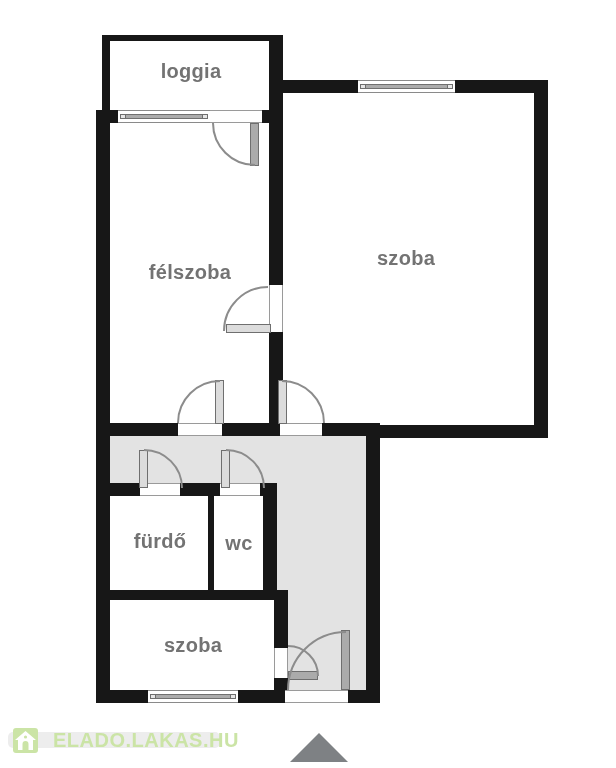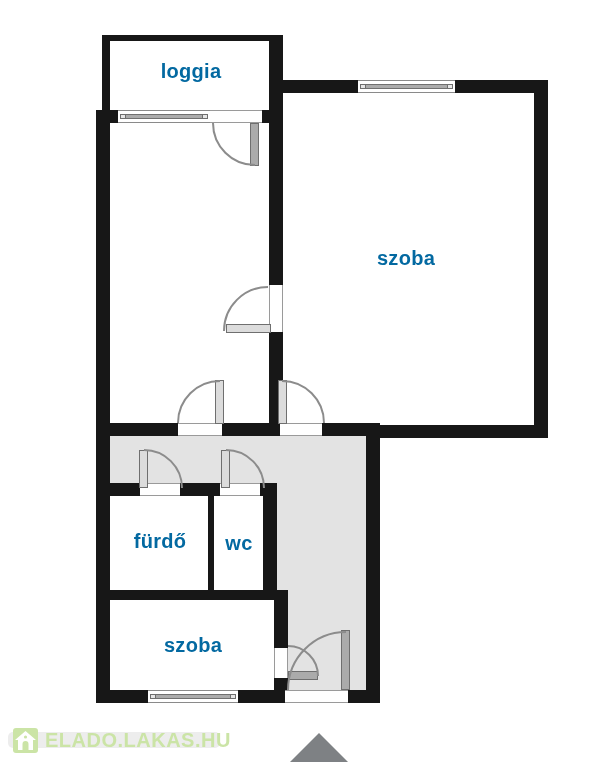--- a/index.html
+++ b/index.html
@@ -12,22 +12,22 @@
   .win .bar{position:absolute;left:2px;right:2px;top:3px;bottom:3px;background:var(--c-fixture,#ababab);border:1px solid var(--c-fixture-border,#6f6f6f);box-sizing:border-box;}
   .win .bar::before,.win .bar::after{content:"";position:absolute;top:0;bottom:0;width:4px;background:#e6e6e6;}
   .win .bar::before{left:0;border-right:1px solid var(--c-fixture-border,#6f6f6f);}
   .win .bar::after{right:0;border-left:1px solid var(--c-fixture-border,#6f6f6f);}
   .th{position:absolute;background:#fff;box-sizing:border-box;}
   .th-h{border-top:1px solid #9a9a9a;border-bottom:1px solid #9a9a9a;}
   .th-v{border-left:1px solid #9a9a9a;border-right:1px solid #9a9a9a;}
   .leaf{position:absolute;background:#dcdcdc;border:1px solid var(--c-fixture-border,#6f6f6f);box-sizing:border-box;}
   .leaf-dark{background:var(--c-fixture,#ababab);}
   .arcs{position:absolute;left:0;top:0;pointer-events:none;}
-  .room-label{position:absolute;transform:translate(-50%,-50%);font-weight:700;font-size:20px;color:#0369a1;white-space:nowrap;letter-spacing:.3px;}
-  .badge{position:absolute;left:8px;top:732px;width:212px;height:16px;background:var(--c-badge-bg,#ededed);border-radius:5px;display:flex;align-items:center;gap:7px;padding-left:5px;box-sizing:border-box;}
+  .room-label{position:absolute;transform:translate(-50%,-50%);font-weight:700;font-size:20px;color:#737373;white-space:nowrap;letter-spacing:.3px;}
+  .badge{position:absolute;left:8px;top:732px;width:212px;height:16px;background:var(--c-badge-bg,#ededed);border-radius:5px;display:flex;align-items:center;gap:15px;padding-left:5px;box-sizing:border-box;}
   .badge-text{font-weight:700;font-size:20px;letter-spacing:.5px;color:var(--c-brand,#cbe4a6);white-space:nowrap;}
   .house{width:25px;height:25px;border-radius:3px;background:var(--c-brand,#cbe4a6);position:relative;flex:0 0 auto;}
   .compass{position:absolute;left:290px;top:733px;width:0;height:0;
            border-left:29px solid transparent;border-right:29px solid transparent;
            border-bottom:29px solid var(--c-compass-fill,#7e8184);}
 </style>
 </head>
 <body>
 
 <div class="stage">
@@ -97,20 +97,21 @@
     <path d="M 268 287 A 44 44 0 0 0 224 331" fill="none" stroke="#8c8c8c" stroke-width="2"></path>
     <path d="M 178 423 A 42 42 0 0 1 220 381" fill="none" stroke="#8c8c8c" stroke-width="2"></path>
     <path d="M 282 381 A 42 42 0 0 1 324 423" fill="none" stroke="#8c8c8c" stroke-width="2"></path>
     <path d="M 144 450 A 38 38 0 0 1 182 488" fill="none" stroke="#8c8c8c" stroke-width="2"></path>
     <path d="M 226 450 A 38 38 0 0 1 264 488" fill="none" stroke="#8c8c8c" stroke-width="2"></path>
     <path d="M 318 676 A 30 30 0 0 0 288 646" fill="none" stroke="#8c8c8c" stroke-width="2"></path>
     <path d="M 288 690 A 58 58 0 0 1 346 632" fill="none" stroke="#8c8c8c" stroke-width="2"></path>
   </svg>
 
   <div class="room-label" style="left:191px;top:71px;">loggia</div>
+  <div class="room-label" style="left:190px;top:272px;">félszoba</div>
   <div class="room-label" style="left:406px;top:258px;">szoba</div>
   <div class="room-label" style="left:160px;top:541px;">fürdő</div>
   <div class="room-label" style="left:239px;top:543px;">wc</div>
   <div class="room-label" style="left:193px;top:645px;">szoba</div>
 
   <div class="badge">
     <div class="house">
       <svg width="25" height="25" viewBox="0 0 25 25">
         <path d="M12.5 3 L23 12 H20 V22 H5 V12 H2 Z" fill="#ffffff"></path>
         <path d="M9.5 22 V16 a3 3 0 0 1 6 0 V22 Z" fill="#cbe4a6"></path>

